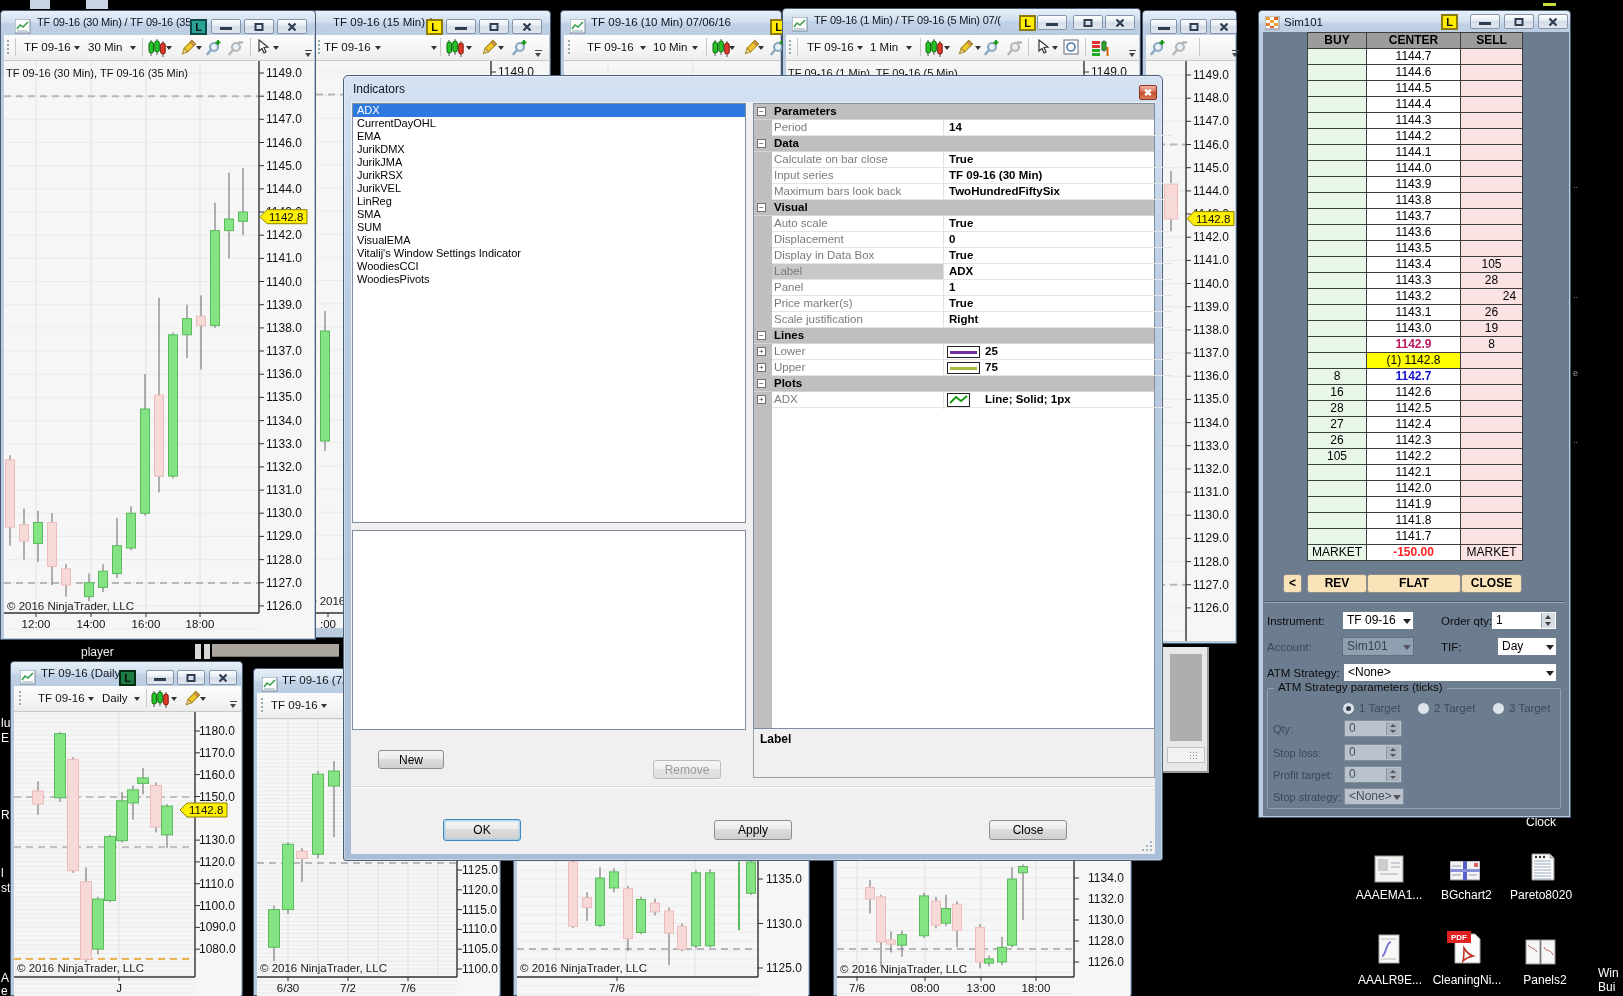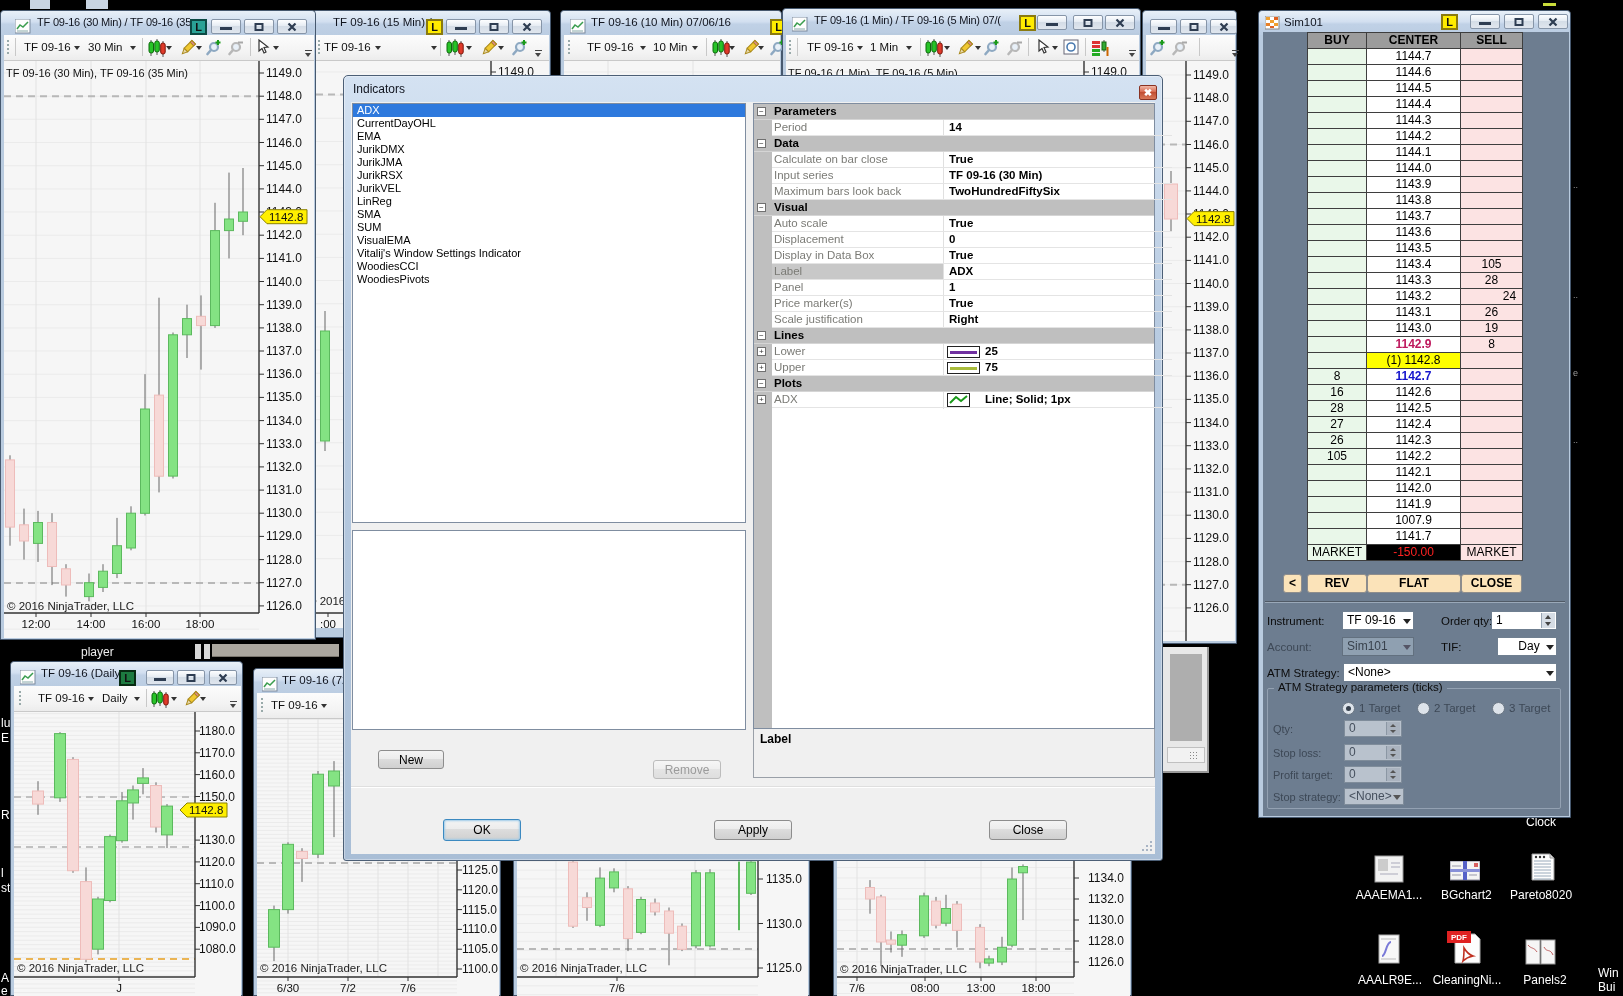--- a/index.html
+++ b/index.html
@@ -1271,52 +1271,52 @@
               <td style="background:#fff;">1142.0</td>
               <td style="background:#fce3e3;"></td>
             </tr>
             <tr>
               <td style="background:#e9f7e9;"></td>
               <td style="background:#fff;">1141.9</td>
               <td style="background:#fce3e3;"></td>
             </tr>
             <tr>
               <td style="background:#e9f7e9;"></td>
-              <td style="background:#fff;">1007.9</td>
+              <td style="background:#fff;">1141.8</td>
               <td style="background:#fce3e3;"></td>
             </tr>
             <tr>
               <td style="background:#e9f7e9;"></td>
               <td style="background:#fff;">1141.7</td>
               <td style="background:#fce3e3;"></td>
             </tr>
             <tr>
               <td style="background:#e9f7e9;">MARKET</td>
-              <td style="background:#000000;color:#ff2222;font-weight:normal;">-150.00</td>
+              <td style="background:#ffffff;color:#ff2222;font-weight:bold;">-150.00</td>
               <td style="background:#fce3e3;">MARKET</td>
             </tr>
           </tbody>
         </table>
         <div class="btn" style="left:20px;top:542px;width:19px;height:19px;background:#fbe3b9;font-weight:bold;line-height:17px;">&lt;</div>
         <div class="btn" style="left:44px;top:542px;width:60px;height:19px;background:#fbe3b9;font-weight:bold;line-height:17px;">REV</div>
         <div class="btn" style="left:104px;top:542px;width:94px;height:19px;background:#fbe3b9;font-weight:bold;line-height:17px;">FLAT</div>
         <div class="btn" style="left:198px;top:542px;width:61px;height:19px;background:#fbe3b9;font-weight:bold;line-height:17px;">CLOSE</div>
         <div class="abs" style="left:2px;top:569px;width:300px;height:1px;background:#505a66;"></div>
         <div class="abs" style="left:2px;top:570px;width:300px;height:1px;background:#9aa8b8;"></div>
         <div class="dlab" style="left:4px;top:583px;">Instrument:</div>
         <div class="combo" style="left:79px;top:579px;width:72px;height:19px;">TF 09-16<span class="carr"></span></div>
         <div class="dlab" style="left:178px;top:583px;">Order qty:</div>
         <div class="combo" style="left:228px;top:579px;width:66px;height:19px;">1<div class="spin">
             <div class="abs" style="left:3px;top:2px;width:0;height:0;border-left:3.5px solid transparent;border-right:3.5px solid transparent;border-bottom:4px solid #444;"></div>
             <div class="abs" style="left:3px;bottom:2px;width:0;height:0;border-left:3.5px solid transparent;border-right:3.5px solid transparent;border-top:4px solid #444;"></div>
           </div></div>
         <div class="dlab ddis" style="left:4px;top:609px;">Account:</div>
         <div class="combo" style="left:79px;top:605px;width:72px;height:19px;background:#8fa0b1;border-color:#62707f;color:#39424d;">Sim101<span class="carr" style="border-top-color:#556;"></span></div>
         <div class="dlab" style="left:178px;top:609px;">TIF:</div>
-        <div class="combo" style="left:234px;top:605px;width:60px;height:19px;text-align:center;">Day<span class="carr"></span></div>
+        <div class="combo" style="left:234px;top:605px;width:60px;height:19px;">Day<span class="carr"></span></div>
         <div class="dlab" style="left:4px;top:635px;">ATM Strategy:</div>
         <div class="combo" style="left:80px;top:631px;width:214px;height:19px;">&lt;None&gt;<span class="carr"></span></div>
         <div class="abs" style="left:4px;top:656px;width:294px;height:121px;border:1px solid #93a1b2;border-radius:2px;"></div>
         <div class="dlab" style="left:11px;top:649px;background:#6d7d90;padding:0 4px;">ATM Strategy parameters (ticks)</div>
         <div class="abs" style="left:79px;top:670px;width:13px;height:13px;border-radius:50%;background:#dde3ea;border:1px solid #6a7683;">
           <div class="abs" style="left:3px;top:3px;width:5px;height:5px;border-radius:50%;background:#36404d;"></div>
         </div>
         <div class="dlab ddis" style="left:96px;top:670px;">1 Target</div>
         <div class="abs" style="left:154px;top:670px;width:13px;height:13px;border-radius:50%;background:#dde3ea;border:1px solid #6a7683;"></div>
         <div class="dlab ddis" style="left:171px;top:670px;">2 Target</div>

